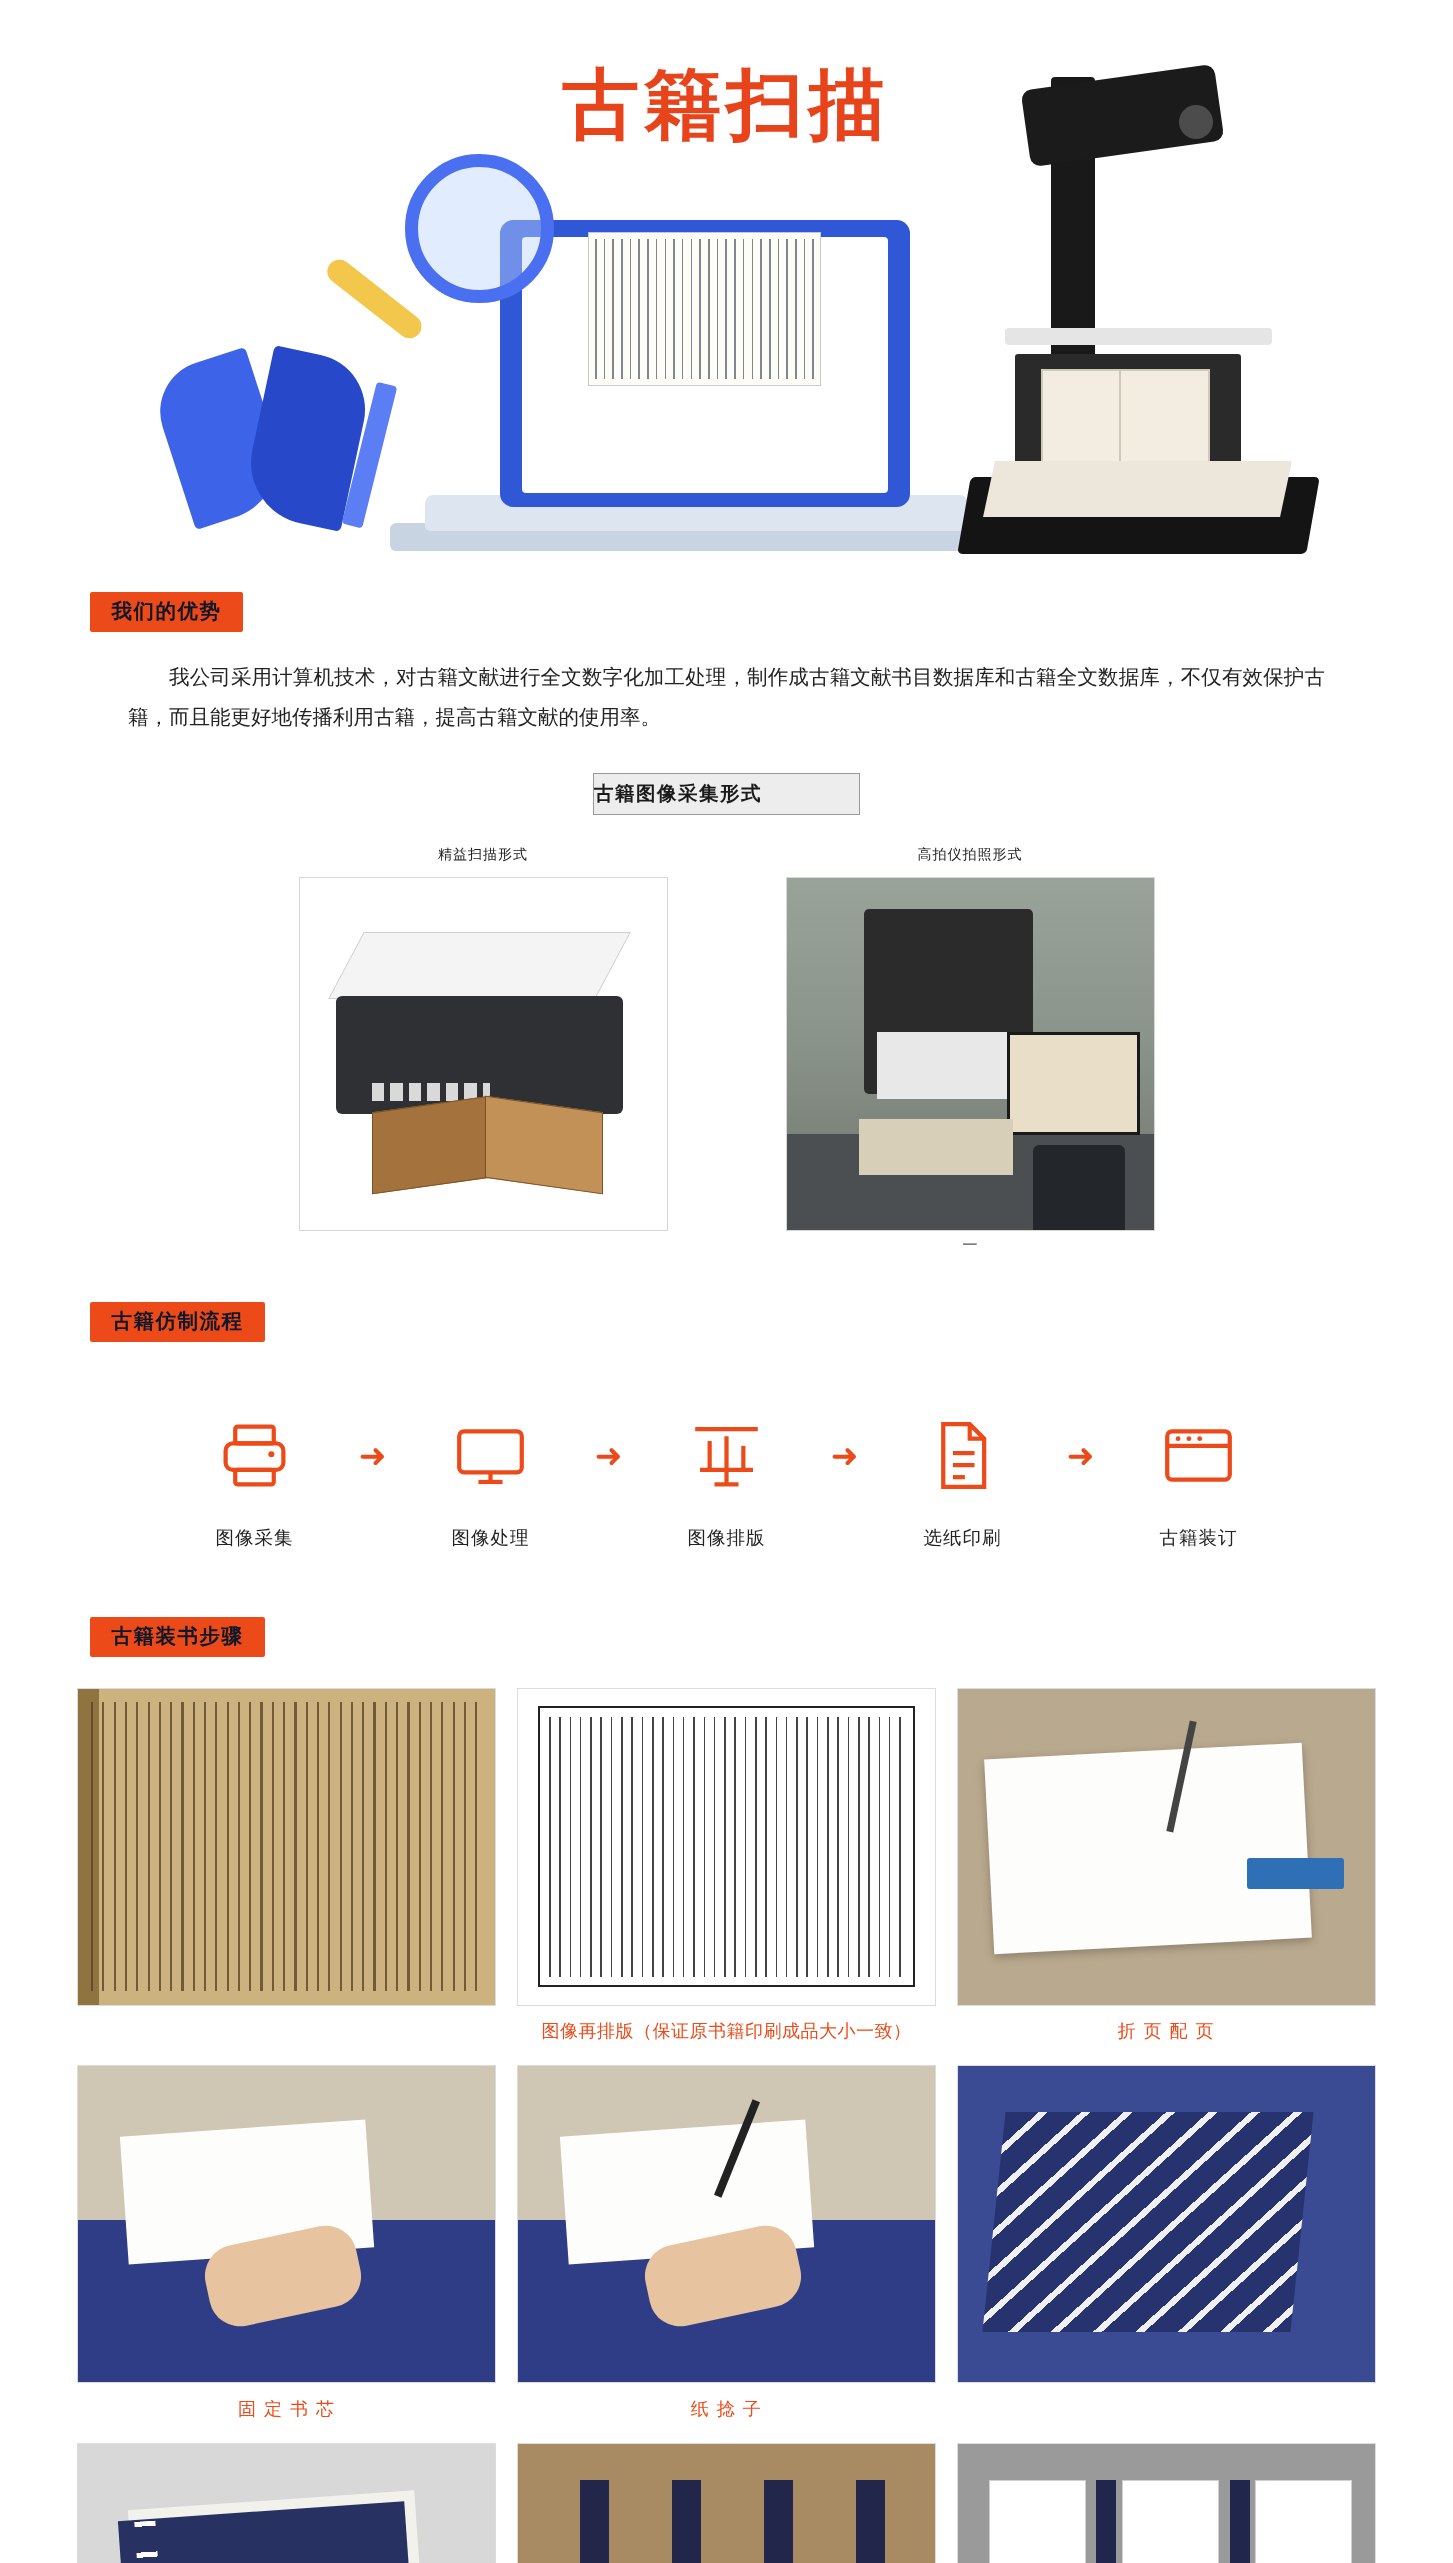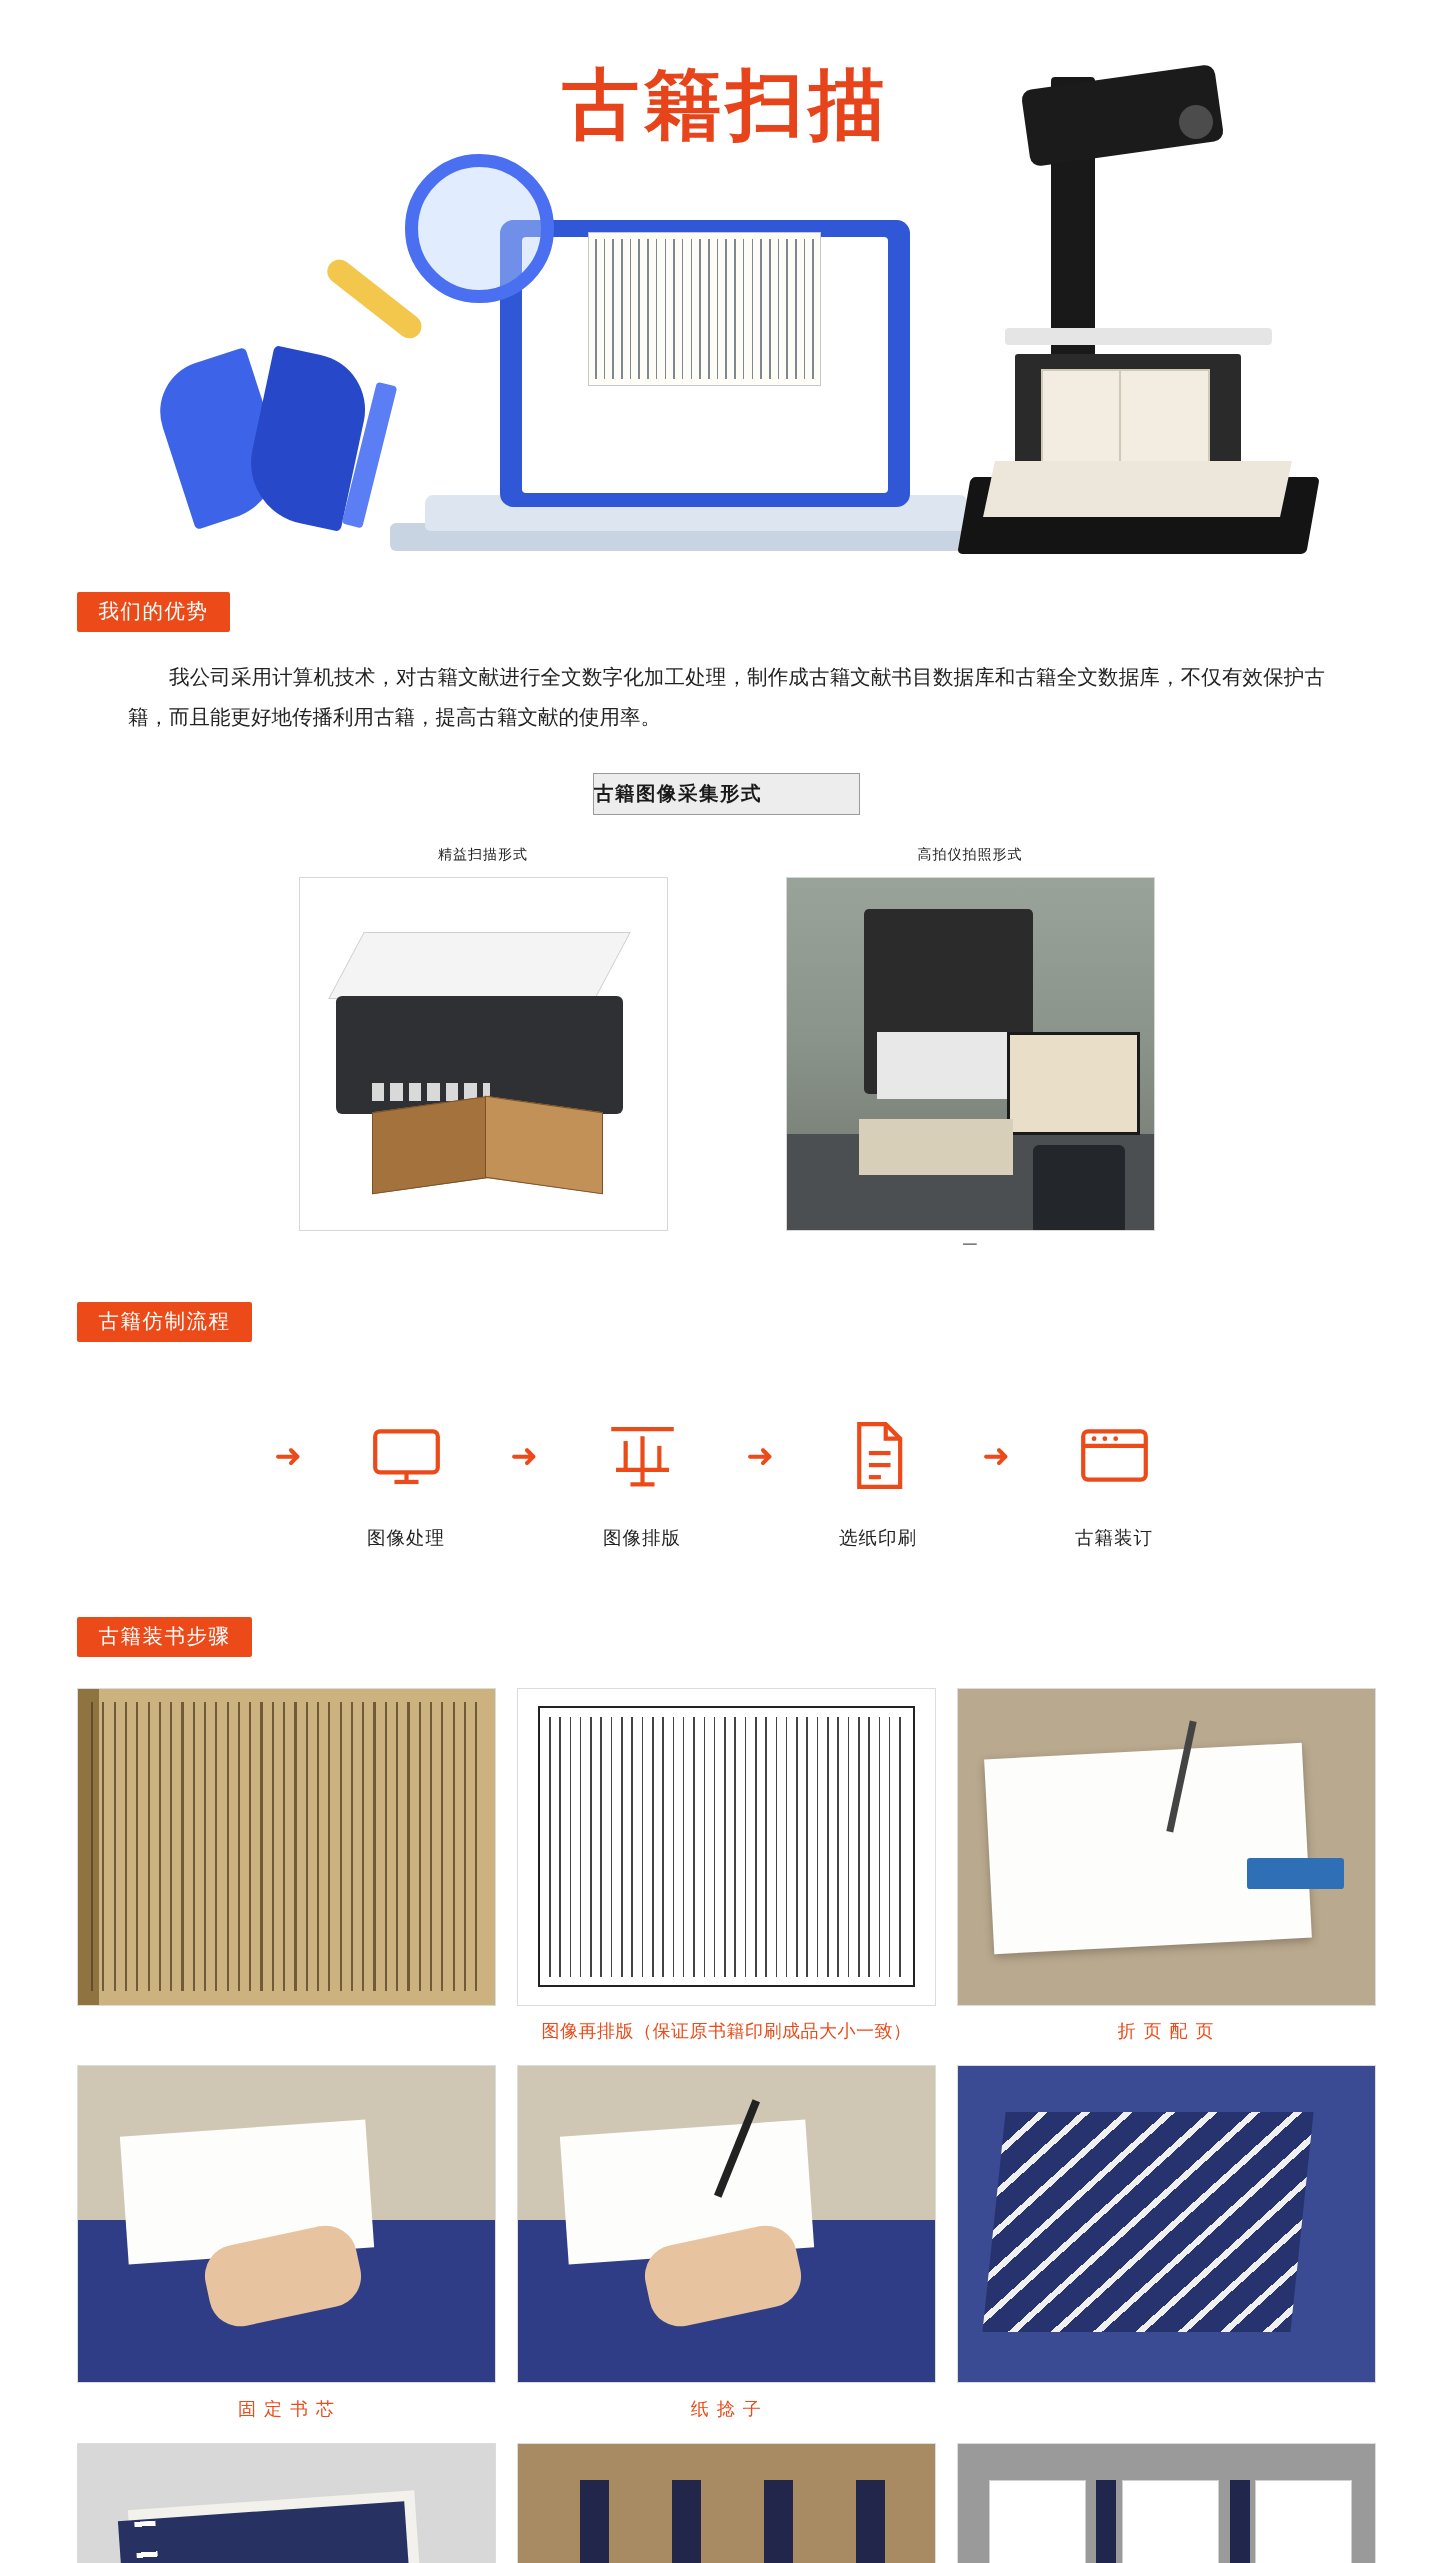--- a/index.html
+++ b/index.html
@@ -244,27 +244,28 @@
     height: 56px;
     background: #ece7da;
     transform: skewX(-12deg);
     z-index: 5;
   }
 
   
   .tag {
     display: inline-block;
     background: #ec4a18;
-    color: #ffffff;
+    color: #0f172a;
     font-size: 20.5px;
-    font-weight: normal;
+    font-weight: bold;
     padding: 9.2px 21.5px 10.3px 21.5px;
     border-radius: 2.1px 2.1px 2.1px 2.1px;
     letter-spacing: 1.5px;
     line-height: 1;
+    margin-left: 13px;
   }
   .tag-wrap { padding-left: 77px; }
 
   .body-text {
     margin: 24.6px 128px 0 128px;
     font-size: 20.5px;
     line-height: 1.95;
     color: #222;
     text-align: justify;
     text-indent: 41px;
@@ -613,20 +614,31 @@
       </div>
       <div class="photo-cap-below">一</div>
     </div>
   </div>
 
   <div class="tag-wrap" style="margin-top:46px">
     <span class="tag">古籍仿制流程</span>
   </div>
 
   <div class="flow">
+    <div class="flow-step">
+      <div class="flow-icon">
+        <svg width="77" height="77" viewBox="0 0 64 64" fill="none" stroke="#ec4a18" stroke-width="3.5">
+          <rect x="16" y="8" width="32" height="14" rx="2"></rect>
+          <rect x="8" y="22" width="48" height="22" rx="6"></rect>
+          <rect x="16" y="44" width="32" height="12" rx="2"></rect>
+          <circle cx="46" cy="31" r="2.5" fill="#ec4a18" stroke="none"></circle>
+        </svg>
+      </div>
+      <div class="flow-label">图像采集</div>
+    </div>
     <div class="flow-arrow">➜</div>
 
     <div class="flow-step">
       <div class="flow-icon">
         <svg width="77" height="77" viewBox="0 0 64 64" fill="none" stroke="#ec4a18" stroke-width="3.5">
           <rect x="6" y="12" width="52" height="34" rx="4"></rect>
           <line x1="22" y1="54" x2="42" y2="54"></line>
           <line x1="32" y1="46" x2="32" y2="54"></line>
         </svg>
       </div>

